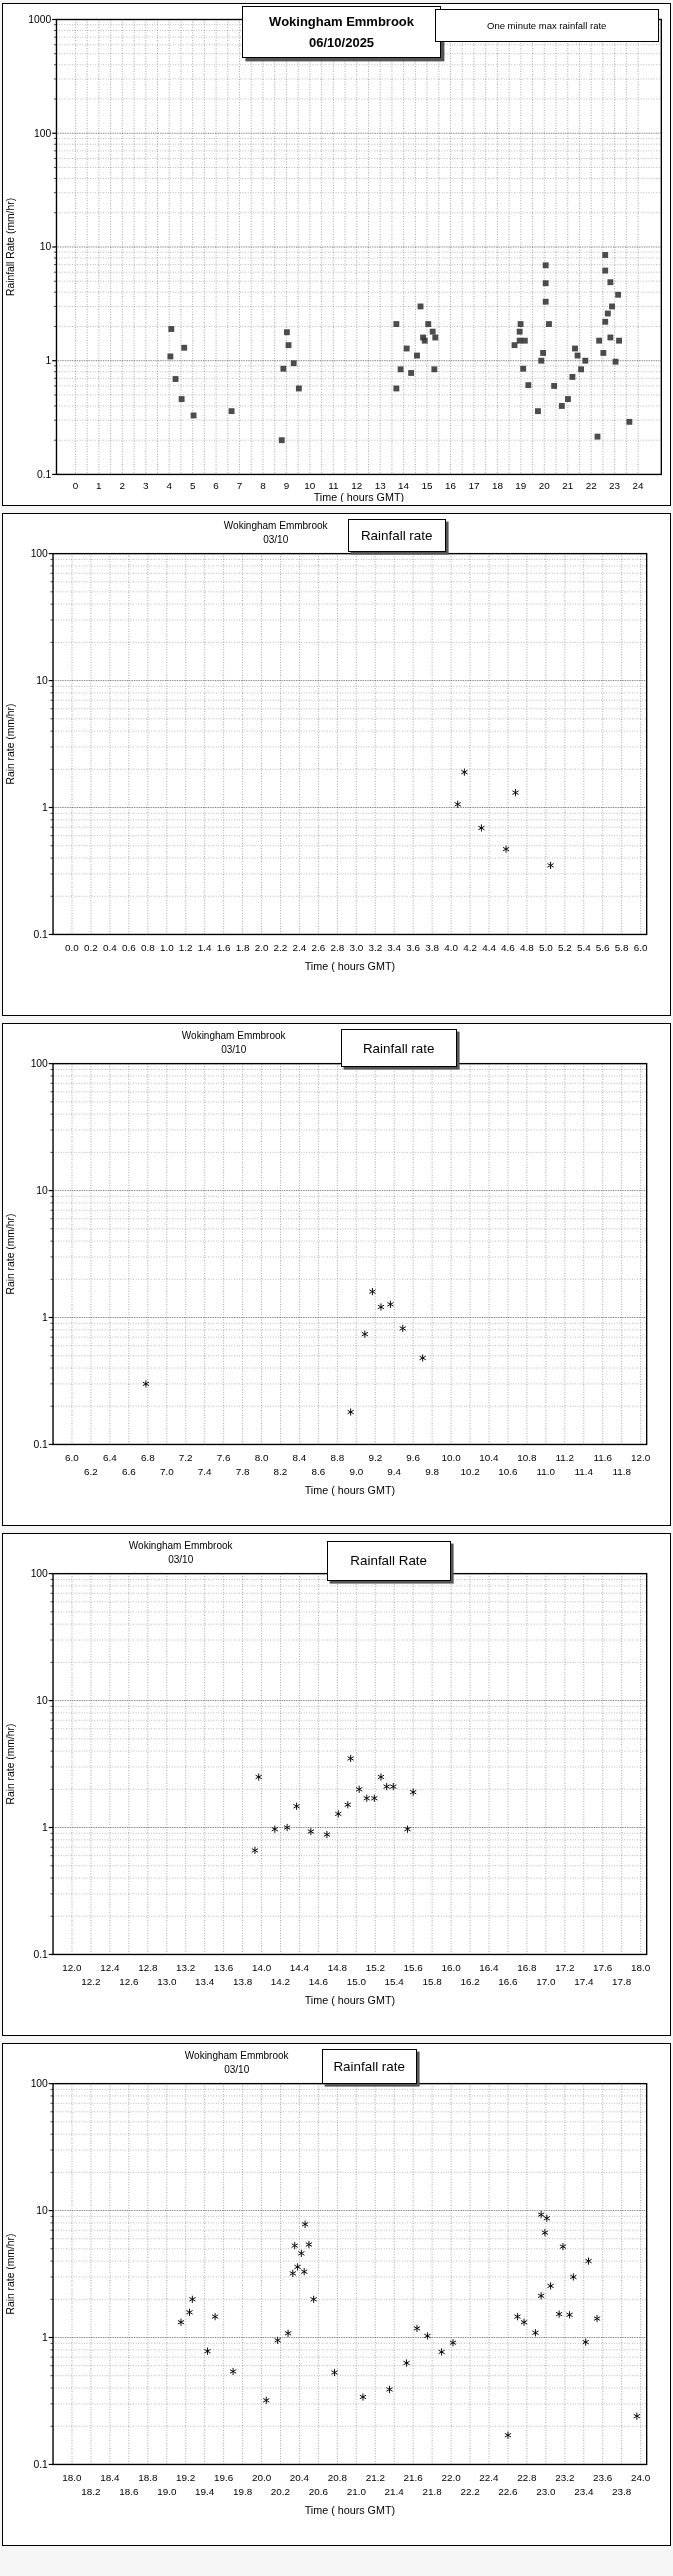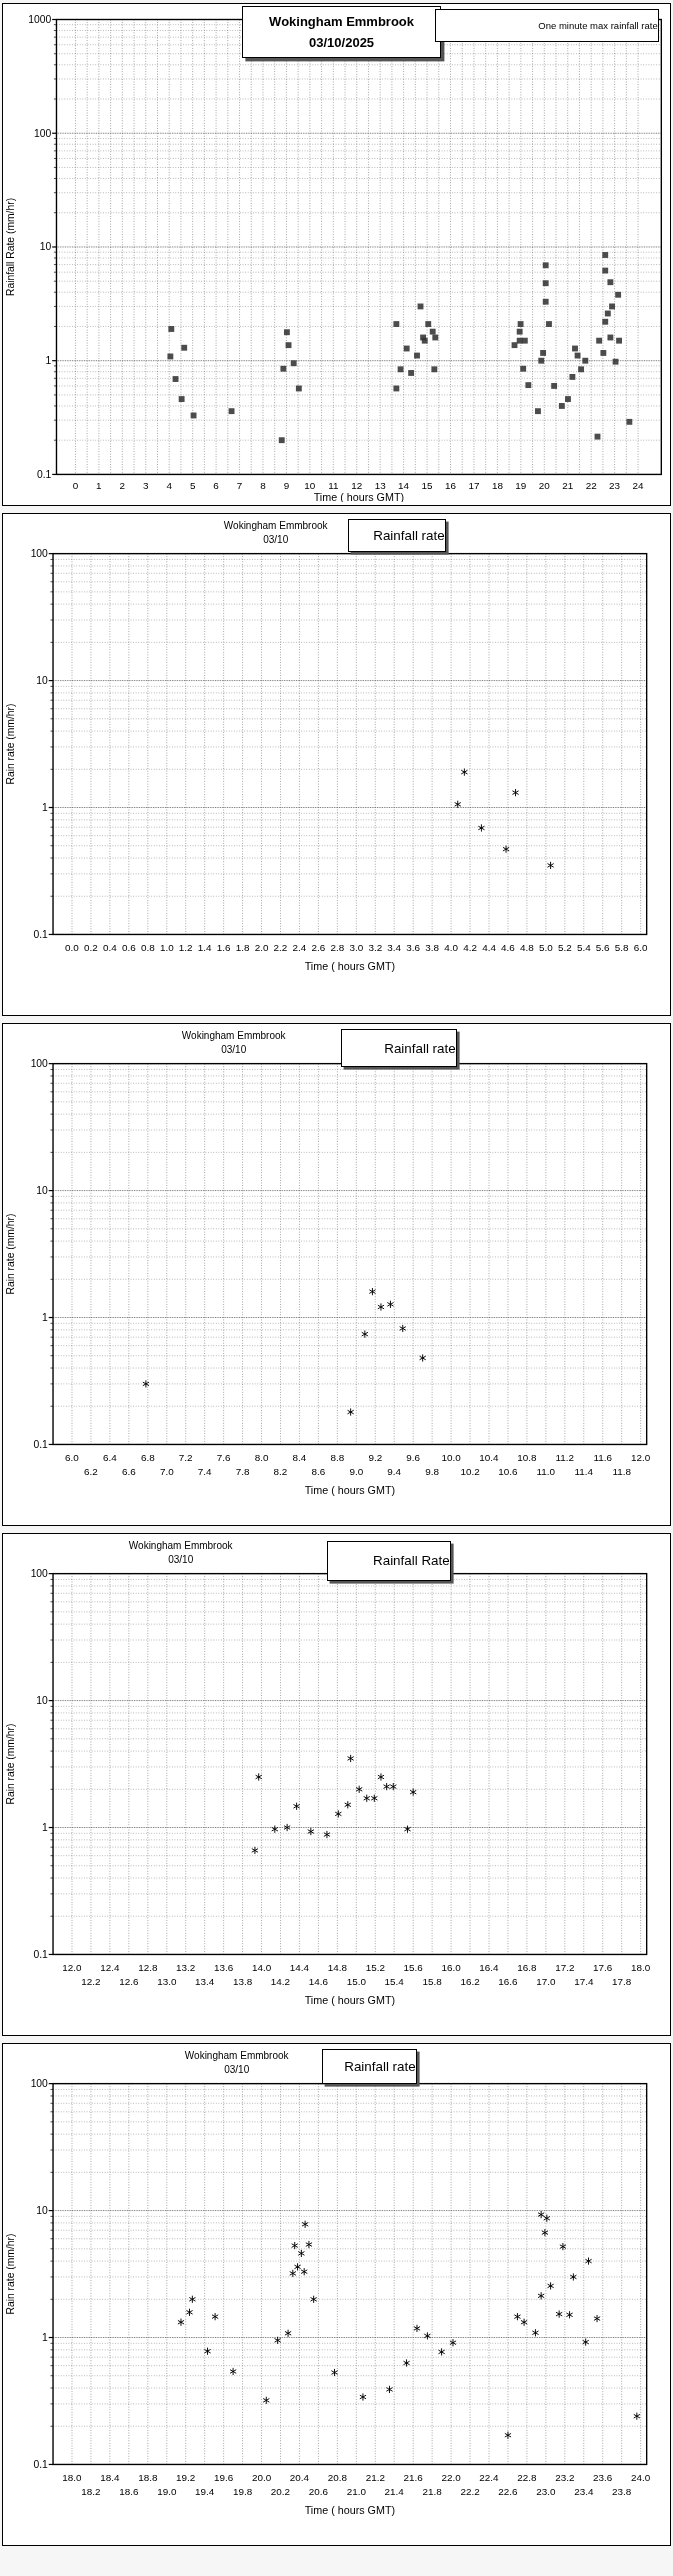--- a/index.html
+++ b/index.html
@@ -6,41 +6,41 @@
   body{width:674px;font-family:"Liberation Sans","DejaVu Sans",sans-serif;}
   .panel{position:relative;width:667px;height:501px;border:1.7px solid #000;
          margin:3.4px 1.7px 6.9px 1.7px;background:#fff;overflow:hidden;}
   .panel svg{display:block;}
   .titlebox{position:absolute;z-index:3;text-align:center;background:#fff;
             border:1.7px solid #000;box-shadow:3.4px 3.4px 0 #555;padding:5.2px 3.4px 3.4px 3.4px;}
   .titlebox div{font-weight:bold;font-size:13px;line-height:20.7px;color:#000;}
   .plaintitle{position:absolute;z-index:3;text-align:center;}
   .plaintitle div{font-size:10px;line-height:13.8px;color:#000;}
   .legend{position:absolute;z-index:3;background:#fff;border:1.7px solid #000;
-          display:flex;align-items:center;justify-content:flex-end;color:#000;}
+          display:flex;align-items:center;justify-content:center;color:#000;}
   .legend.shadow{box-shadow:2.6px 2.6px 0 #555;}
   .legend1{left:432px;top:4.3px;width:222px;height:31px;font-size:9.5px;}
   .legendBig{font-size:13.4px;font-weight:normal;}
   .p1t{left:239px;top:1.7px;width:191px;}
   .p2t{left:187px;top:5.2px;width:172px;}
   .p3t{left:145px;top:5.2px;width:172px;}
   .p4t{left:92px;top:5.2px;width:172px;}
   .p5t{left:148px;top:5.2px;width:172px;}
   .p2l{left:345px;top:5.2px;width:96px;height:31px;}
   .p3l{left:338px;top:5.2px;width:114px;height:36px;}
   .p4l{left:324px;top:6.9px;width:122px;height:38px;}
   .p5l{left:319px;top:5.2px;width:93px;height:33px;}
 </style>
 </head>
 <body>
 
 <div class="panel">
   <div class="titlebox p1t">
     <div>Wokingham Emmbrook</div>
-    <div>03/10/2025</div>
+    <div>06/10/2025</div>
   </div>
   <div class="legend legend1">
     <span>One minute max rainfall rate</span>
   </div>
   <svg width="667" height="498" viewBox="0 0 774 578">
       <line x1="84" y1="18" x2="84" y2="546" stroke="#555" stroke-width="0.7" stroke-dasharray="1 2"></line>
       <line x1="97.60416666666667" y1="18" x2="97.60416666666667" y2="546" stroke="#555" stroke-width="0.7" stroke-dasharray="1 2"></line>
       <line x1="111.20833333333333" y1="18" x2="111.20833333333333" y2="546" stroke="#555" stroke-width="0.7" stroke-dasharray="1 2"></line>
       <line x1="124.8125" y1="18" x2="124.8125" y2="546" stroke="#555" stroke-width="0.7" stroke-dasharray="1 2"></line>
       <line x1="138.41666666666666" y1="18" x2="138.41666666666666" y2="546" stroke="#555" stroke-width="0.7" stroke-dasharray="1 2"></line>

